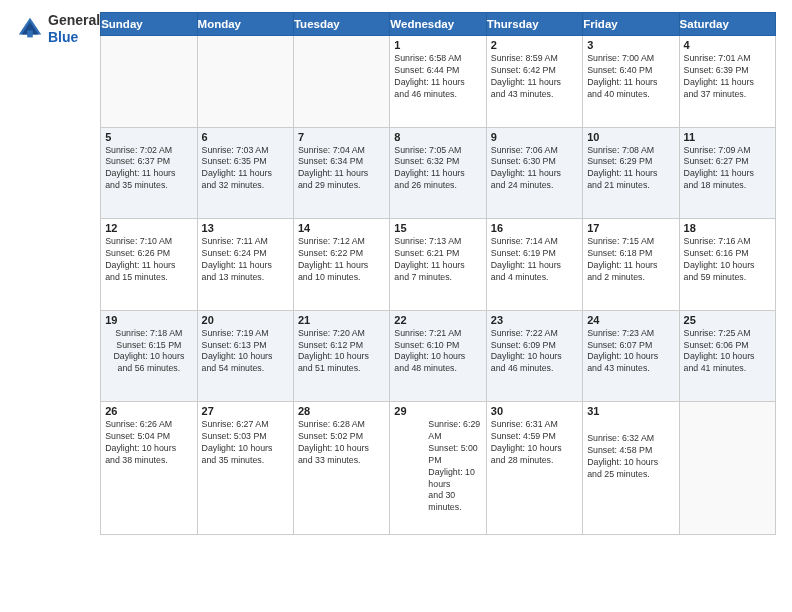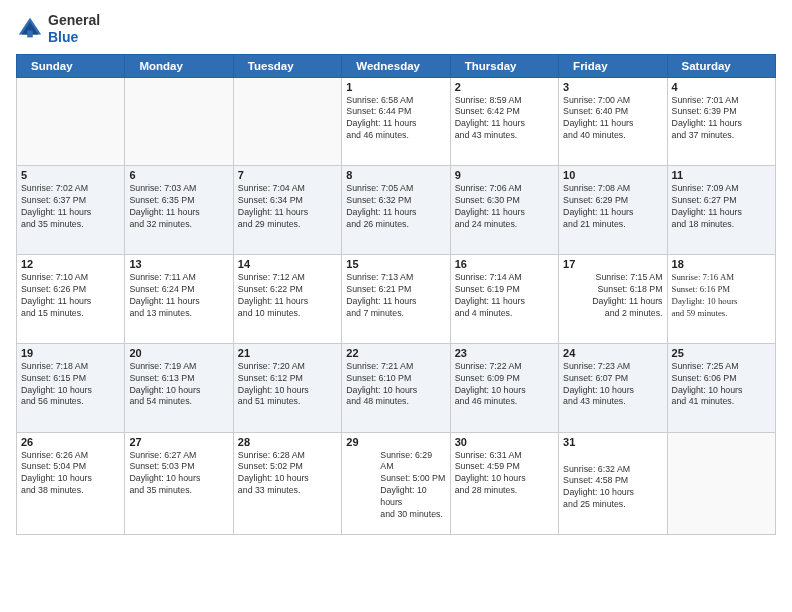--- a/index.html
+++ b/index.html
@@ -8,21 +8,21 @@
       background: #fff;
       width: 792px;
       height: 612px;
       overflow: hidden;
     }
     .page {
       width: 792px;
       height: 547px;
       padding: 12px 16px;
       display: flex;
-      flex-direction: column;
+      flex-direction: row;
     }
     .header {
       display: flex;
       justify-content: space-between;
       align-items: flex-start;
       margin-bottom: 8px;
     }
     .logo {
       display: flex;
       align-items: center;
@@ -57,21 +57,21 @@
       border: 1px solid #ccc;
       border-collapse: collapse;
       width: 100%;
       table-layout: fixed;
     }
     .calendar th {
       background: #2f6db5;
       color: #fff;
       font-size: 11.5px;
       font-weight: bold;
-      padding: 5px 14px;
+      padding: 5px 0;
       text-align: left;
       border: 1px solid #2560a0;
     }
     .calendar td {
       border: 1px solid #ccc;
       vertical-align: top;
       padding: 3px 4px;
       font-size: 9px;
       color: #333;
       height: 80px;
@@ -241,37 +241,37 @@
           </td>
           <td>
             <span class="day-number">16</span>
             <div class="day-info" style="white-space: pre-line;">Sunrise: 7:14 AM
 Sunset: 6:19 PM
 Daylight: 11 hours
 and 4 minutes.</div>
           </td>
           <td>
             <span class="day-number">17</span>
-            <div class="day-info" style="white-space: pre-line; text-align: right;">Sunrise: 7:15 AM
+            <div class="day-info" style="white-space: pre-line;">Sunrise: 7:15 AM
 Sunset: 6:18 PM
 Daylight: 11 hours
 and 2 minutes.</div>
           </td>
           <td>
             <span class="day-number">18</span>
-            <div class="day-info" style="white-space: pre-line; font-family: Liberation Serif, serif;">Sunrise: 7:16 AM
+            <div class="day-info" style="white-space: pre-line;">Sunrise: 7:16 AM
 Sunset: 6:16 PM
 Daylight: 10 hours
 and 59 minutes.</div>
           </td>
         </tr>
         <tr class="row-alt">
           <td>
             <span class="day-number">19</span>
-            <div class="day-info" style="white-space: pre-line;">Sunrise: 7:18 AM
+            <div class="day-info" style="white-space: pre-line; text-align: center;">Sunrise: 7:18 AM
 Sunset: 6:15 PM
 Daylight: 10 hours
 and 56 minutes.</div>
           </td>
           <td>
             <span class="day-number">20</span>
             <div class="day-info" style="white-space: pre-line;">Sunrise: 7:19 AM
 Sunset: 6:13 PM
 Daylight: 10 hours
 and 54 minutes.</div>

